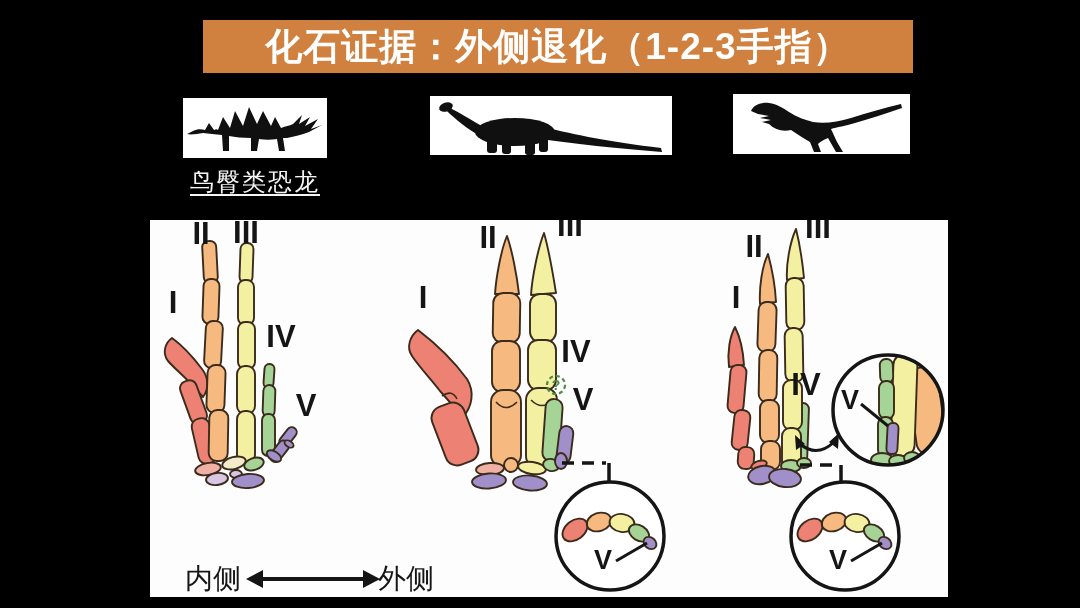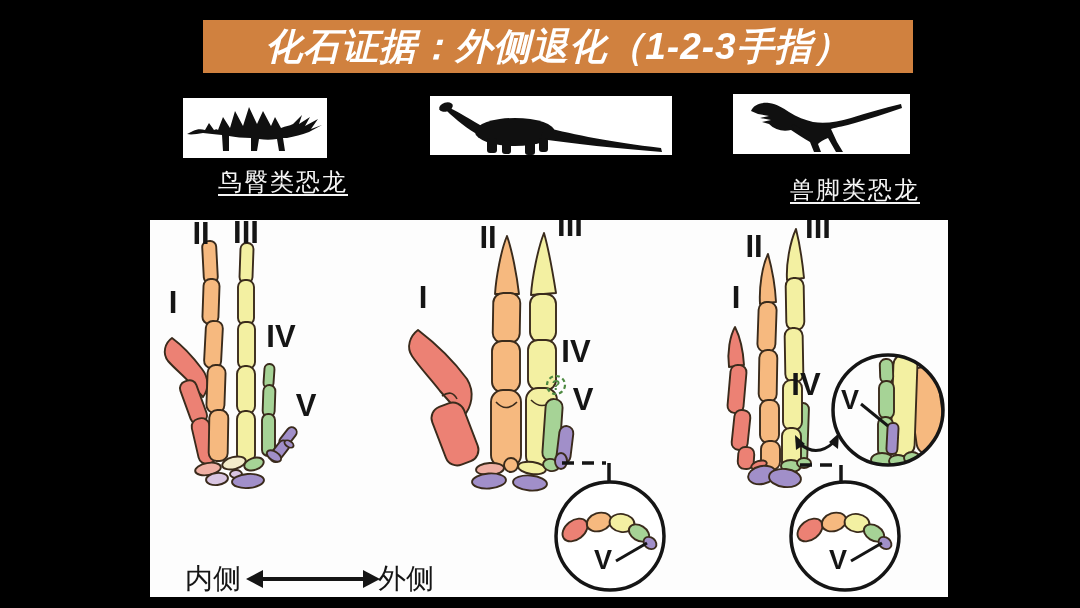--- a/index.html
+++ b/index.html
@@ -3,27 +3,27 @@
 <meta charset="utf-8">
 <style>
   html,body{margin:0;padding:0;}
   body{width:1080px;height:608px;overflow:hidden;background:var(--background,#000);
        font-family:"Liberation Sans","DejaVu Sans",sans-serif;}
   .stage{position:relative;width:1080px;height:608px;background:var(--background,#000);}
 
   
   .title-bar{position:absolute;left:203px;top:20px;width:710px;height:53px;
     background:var(--title-bg,#d0813f);display:flex;align-items:center;justify-content:center;}
-  .title-bar span{color:var(--title-text,#fff);font-size:37px;font-weight:700;letter-spacing:1px;white-space:nowrap;font-style:italic;}
+  .title-bar span{color:var(--title-text,#fff);font-size:37px;font-weight:700;letter-spacing:1px;white-space:nowrap;}
 
   
   .dino-box{position:absolute;background:#fff;display:flex;align-items:center;justify-content:center;}
   .dino-box svg{display:block;width:100%;height:100%;}
   .dino-label{position:absolute;color:var(--label-text,#f5f5f5);font-size:24px;text-align:center;
-    text-decoration:underline;text-underline-offset:4px;letter-spacing:2px;white-space:nowrap;margin-left:28px;}
+    text-decoration:underline;text-underline-offset:4px;letter-spacing:2px;white-space:nowrap;}
   .sil{fill:var(--silhouette,#101010);}
 
   
   .panel{position:absolute;left:150px;top:220px;width:798px;height:377px;background:var(--panel-bg,#fdfdfd);}
   .panel svg{display:block;}
 
   
   .bone{stroke:var(--outline,#3a2b1c);stroke-width:1.9;stroke-linejoin:round;}
   .d1{fill:var(--digit1,#ec8174);} .d2{fill:var(--digit2,#f6b97f);} .d3{fill:var(--digit3,#f3f0a2);}
   .d4{fill:var(--digit4,#a6d396);} .d5{fill:var(--digit5,#a18fc9);}
@@ -84,21 +84,20 @@
   <div class="dino-box" style="left:733px;top:94px;width:177px;height:60px;">
     <svg viewBox="0 0 177 60">
       <path class="sil" d="M18,17 C20,11 28,8 36,9 C44,10 50,14 56,18 C64,23 72,26 80,28
         C92,30 104,28 118,24 C134,19 150,14 168,10 L169,14 C152,20 136,25 122,29
         C112,32 104,33 98,35 L104,48 L110,58 L103,58 L95,44
         C90,46 87,48 85,50 L88,58 L81,58 L77,48 C70,44 64,40 58,36
         C50,38 42,36 36,30 L29,28 L38,26 L27,24 L36,22 L25,20 Z"></path>
       <path class="sil" d="M60,30 L70,36 L66,39 L58,33 Z"></path>
     </svg>
   </div>
-  <div class="dino-label" style="left:733px;top:174px;width:188px;">兽脚类恐龙</div>
 
   <div class="panel">
     <svg viewBox="0 0 798 377" width="798" height="377">
       <defs>
         <clipPath id="magclip">
             <circle cx="738" cy="190" r="55"></circle>
           </clipPath>
       </defs>
 
       <g>

